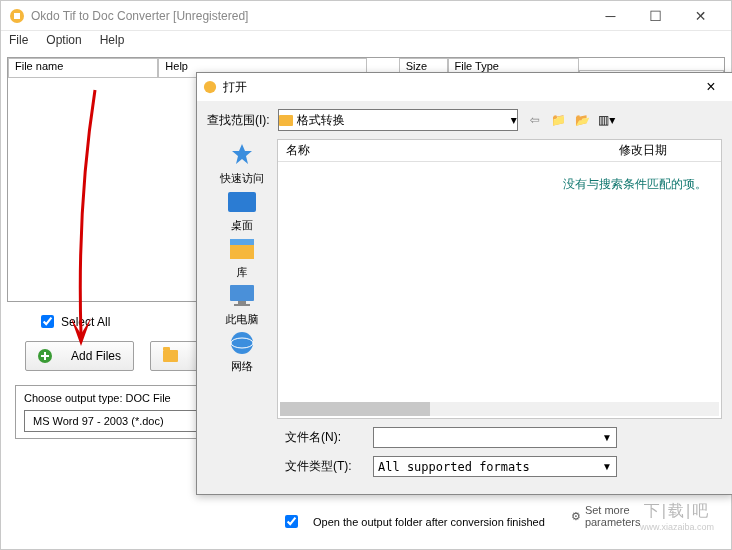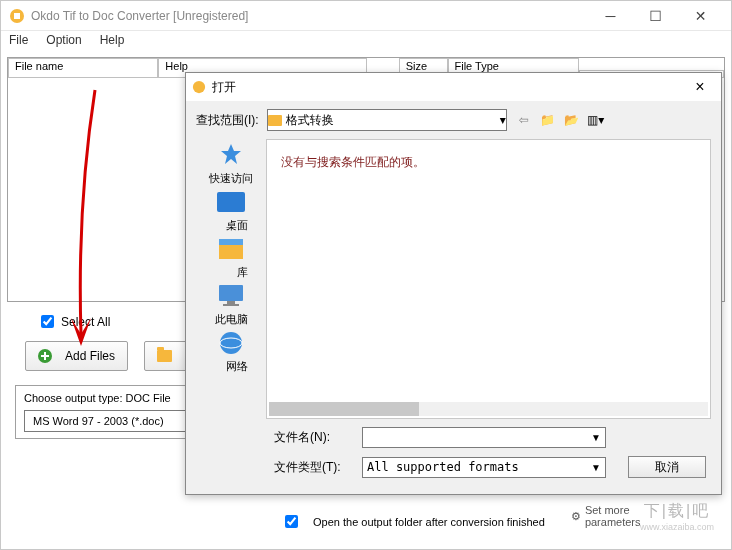--- a/index.html
+++ b/index.html
@@ -25,63 +25,63 @@
 .col-size { width: 50px; margin-left: 32px; }
 .col-type { width: 135px; }
 .col-date { width: 150px; margin-top: 12px; }
 .file-body { height: 223px; background: #fff; }
 
 .controls-row { display: flex; align-items: center; gap: 10px; padding: 10px 10px 6px 30px; font-size: 12px; }
 .checkbox-wrap { display: flex; align-items: center; gap: 4px; }
 .checkbox-wrap input { width: 13px; height: 13px; }
 
 .btn-row { display: flex; gap: 16px; padding: 4px 18px 10px; }
-.btn { height: 30px; padding: 3px 12px; background: linear-gradient(#fdfdfd, #ececec); border: 1px solid #a0a0a0; border-radius: 2px; font-size: 12px; display: flex; align-items: center; gap: 13px; cursor: pointer; }
+.btn { height: 30px; padding: 3px 12px; background: linear-gradient(#fdfdfd, #ececec); border: 1px solid #a0a0a0; border-radius: 2px; font-size: 12px; display: flex; align-items: center; gap: 19px; cursor: pointer; }
 .btn .ico-add { width: 14px; height: 14px; background: #3a9b35; border-radius: 50%; position: relative; }
 .btn .ico-add::before, .btn .ico-add::after { content: ""; position: absolute; background: #fff; }
 .btn .ico-add::before { left: 3px; top: 6px; width: 8px; height: 2px; }
 .btn .ico-add::after { left: 6px; top: 3px; width: 2px; height: 8px; }
 .btn .ico-folder { width: 15px; height: 12px; background: #f6b73c; border-radius: 1px; position: relative; }
 .btn .ico-folder::before { content: ""; position: absolute; top: -3px; left: 0; width: 7px; height: 3px; background: #f6b73c; border-radius: 1px 1px 0 0; }
 
 .output-panel { margin: 4px 8px; border: 1px solid #a0a0a0; padding: 6px 8px; }
 .output-panel .lbl { font-size: 11px; margin-bottom: 6px; }
 .output-select { width: 200px; height: 22px; border: 1px solid #7a7a7a; font-size: 11px; padding: 2px 4px; background: #fff; }
 
 .bottom-row { position: absolute; bottom: 18px; left: 280px; display: flex; align-items: center; gap: 12px; font-size: 11px; }
 .bottom-row .set-more { position: absolute; left: 290px; top: -8px; display: flex; align-items: center; gap: 4px; color: #555; }
 
 
 .red-arrow { position: absolute; left: 58px; top: 85px; pointer-events: none; }
 
 
-.file-dialog { position: absolute; left: 185px; top: 72px; width: 537px; height: 423px; background: #f0f0f0; border: 1px solid #888; box-shadow: 0 2px 8px rgba(0,0,0,0.25); z-index: 10; }
+.file-dialog { position: absolute; left: 196px; top: 72px; width: 537px; height: 423px; background: #f0f0f0; border: 1px solid #888; box-shadow: 0 2px 8px rgba(0,0,0,0.25); z-index: 10; }
 .fd-titlebar { height: 28px; display: flex; align-items: center; padding: 0 6px; background: #fff; }
 .fd-titlebar .fd-icon { width: 14px; height: 14px; margin-right: 6px; }
 .fd-titlebar .fd-title { font-size: 12px; flex: 1; }
 .fd-close { width: 30px; text-align: center; font-size: 16px; }
 
 .fd-toolbar { padding: 8px 10px; display: flex; align-items: center; gap: 8px; font-size: 12px; border-radius: 18px; }
 .fd-combo { flex: 1; height: 22px; border: 1px solid #7a7a7a; background: #fff; display: flex; align-items: center; padding: 0 0; font-size: 12px; justify-content: space-between; max-width: 240px; }
 .fd-combo .folder-ico { width: 14px; height: 11px; background: #f6b73c; margin-right: 4px; display: inline-block; vertical-align: middle; border-radius: 1px; }
 .fd-nav-icons { display: flex; gap: 6px; align-items: center; }
 .fd-nav-icons span { width: 18px; height: 18px; display: flex; align-items: center; justify-content: center; font-size: 12px; }
 
 .fd-body { display: flex; padding: 0 10px; height: 280px; }
 .fd-sidebar { width: 70px; display: flex; flex-direction: column; align-items: center; gap: 2px; padding-top: 2px; }
 .fd-side-item { text-align: center; font-size: 11px; }
 .fd-side-item .si-icon { width: 34px; height: 28px; margin: 0 auto 2px; display: flex; align-items: center; justify-content: center; }
-.fd-side-item .si-label { font-size: 11px; text-align: right; }
+.fd-side-item .si-label { font-size: 11px; }
 
 .fd-filelist { flex: 1; background: #fff; border: 1px solid #c8c8c8; position: relative; }
 .fd-cols { display: flex; height: 22px; border-bottom: 1px solid #e0e0e0; font-size: 12px; }
 .fd-cols .fc { padding: 2px 8px; }
 .fc-name { flex: 1; }
 .fc-date { width: 110px; }
-.fd-empty { text-align: left; padding: 14px; font-size: 12px; color: #7f1d1d; }
+.fd-empty { text-align: right; padding: 14px; font-size: 12px; color: #0f766e; }
 .fd-scrollbar { position: absolute; bottom: 2px; left: 2px; right: 2px; height: 14px; background: #f0f0f0; }
 .fd-scrollbar .thumb { width: 150px; height: 100%; background: #c8c8c8; }
 
 .fd-bottom { padding: 8px 12px 0 88px; font-size: 12px; }
 .fd-row { display: flex; align-items: center; gap: 10px; margin-bottom: 8px; }
 .fd-row label { width: 78px; }
 .fd-input { flex: 1; height: 21px; border: 1px solid #7a7a7a; background: #fff; font-size: 12px; padding: 0 4px; max-width: 244px; display: flex; align-items: center; justify-content: space-between; }
 .fd-input .dd { font-size: 10px; }
 .fd-btn { width: 78px; height: 22px; background: linear-gradient(#fdfdfd, #e8e8e8); border: 1px solid #888; font-size: 12px; margin-left: 12px; }
 
@@ -231,20 +231,24 @@
             <svg width="32" height="26">
               <circle cx="16" cy="13" r="11" fill="#3b8ede"></circle>
               <ellipse cx="16" cy="13" rx="11" ry="5" fill="none" stroke="#fff" stroke-width="1"></ellipse>
             </svg>
           </div>
         <div class="si-label">网络</div>
       </div>
     </div>
 
     <div class="fd-filelist">
+      <div class="fd-cols">
+        <div class="fc fc-name">名称</div>
+        <div class="fc fc-date">修改日期</div>
+      </div>
       <div class="fd-empty">没有与搜索条件匹配的项。</div>
       <div class="fd-scrollbar">
           <div class="thumb"></div>
         </div>
     </div>
   </div>
 
   <div class="fd-bottom">
     <div class="fd-row">
       <label>文件名(N):</label>
@@ -252,21 +256,20 @@
         <span></span>
         <span class="dd">▼</span>
       </div>
     </div>
     <div class="fd-row">
       <label>文件类型(T):</label>
       <div class="fd-input">
         <span style="font-family:monospace">All supported formats</span>
         <span class="dd">▼</span>
       </div>
-      <button class="fd-btn">取消</button>
     </div>
   </div>
 </div>
 
 <div class="watermark">
   <div class="wm-top">下|载|吧</div>
   <div class="wm-url">www.xiazaiba.com</div>
 </div>
 
 </body></html>

